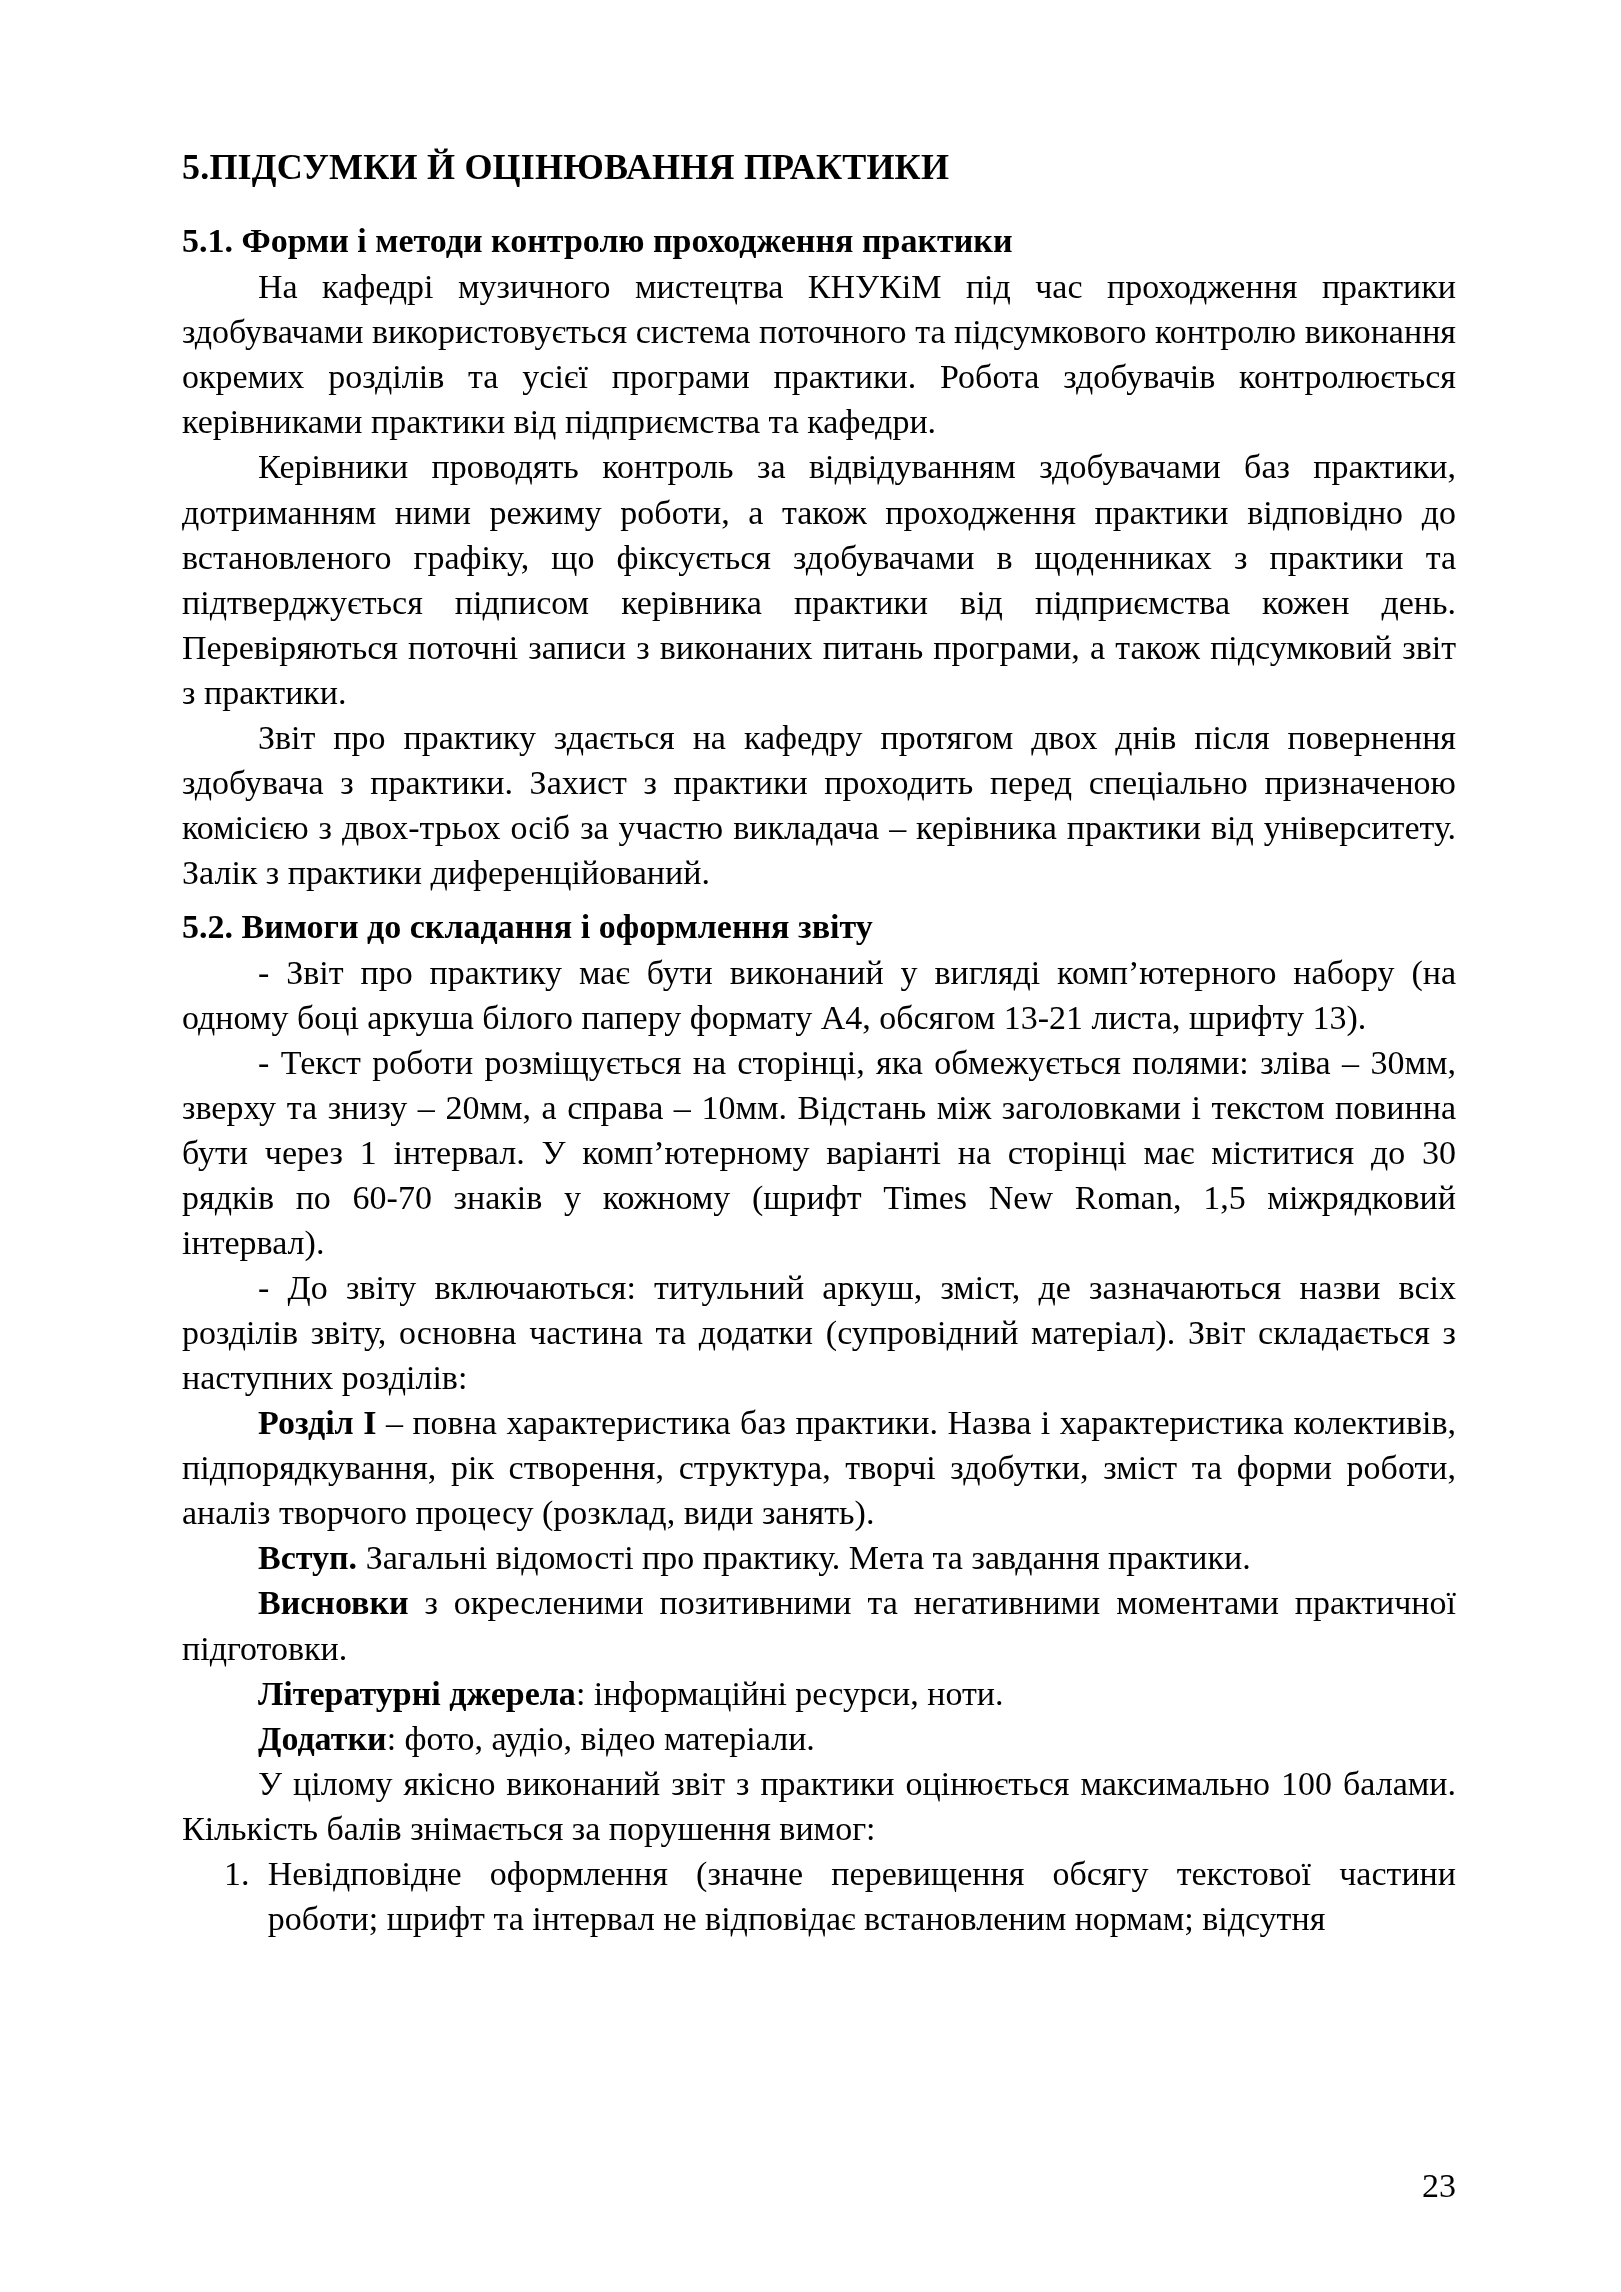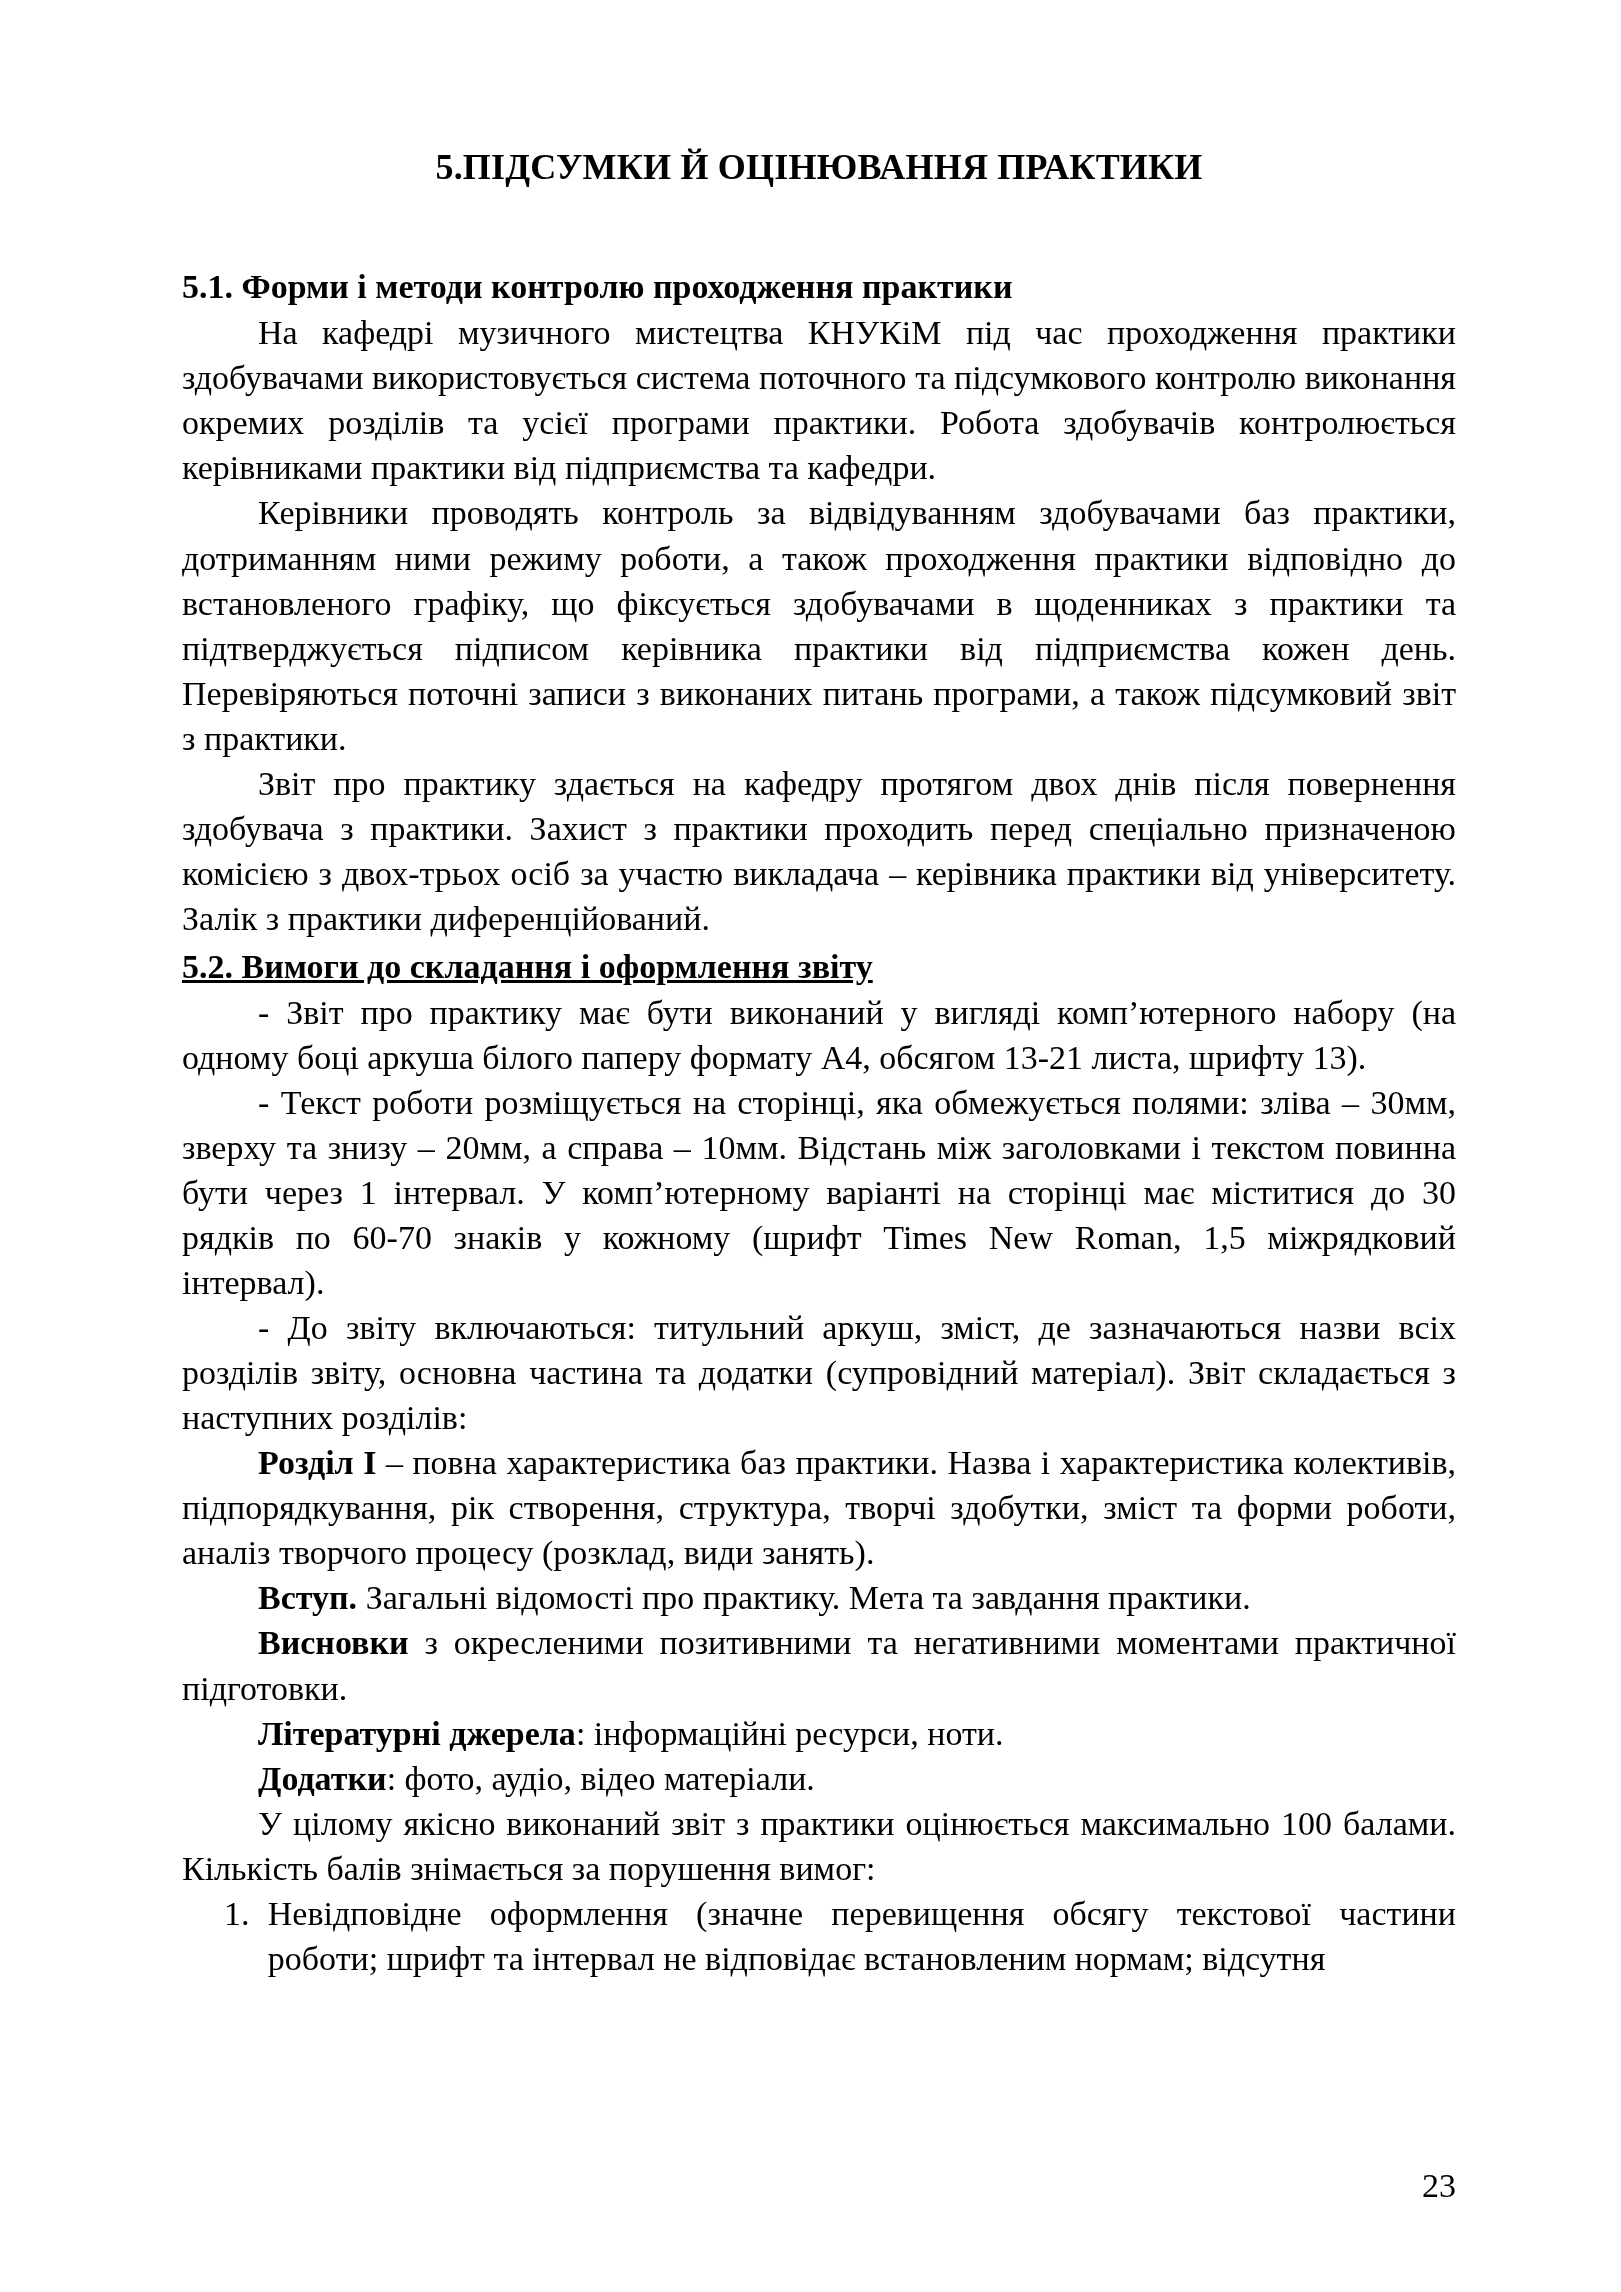--- a/index.html
+++ b/index.html
@@ -22,37 +22,35 @@
     top: 0; left: 0;
     width: 1621px;
     height: 2293px;
     box-sizing: border-box;
     padding: 147px 165px 88px 182px;
   }
 
   .doc-title {
     font-size: 36px;
     font-weight: bold;
-    text-align: center;
     letter-spacing: 0.2px;
-    margin: 0 0 77px 0;
+    margin: 0 0 31px 0;
     line-height: 1.15;
   }
 
   .sub-head {
     font-size: 34px;
     font-weight: bold;
     text-align: left;
     margin: 0;
     line-height: 1.32;
   }
 
   .sub-head.tight {
-    margin-top: 4px;
-    text-decoration: underline;
+    margin-top: 10px;
   }
 
   p.body {
     font-size: 34px;
     line-height: 1.325;
     text-align: justify;
     text-justify: inter-word;
     margin: 0;
     text-indent: 76px;
     hyphens: none;

